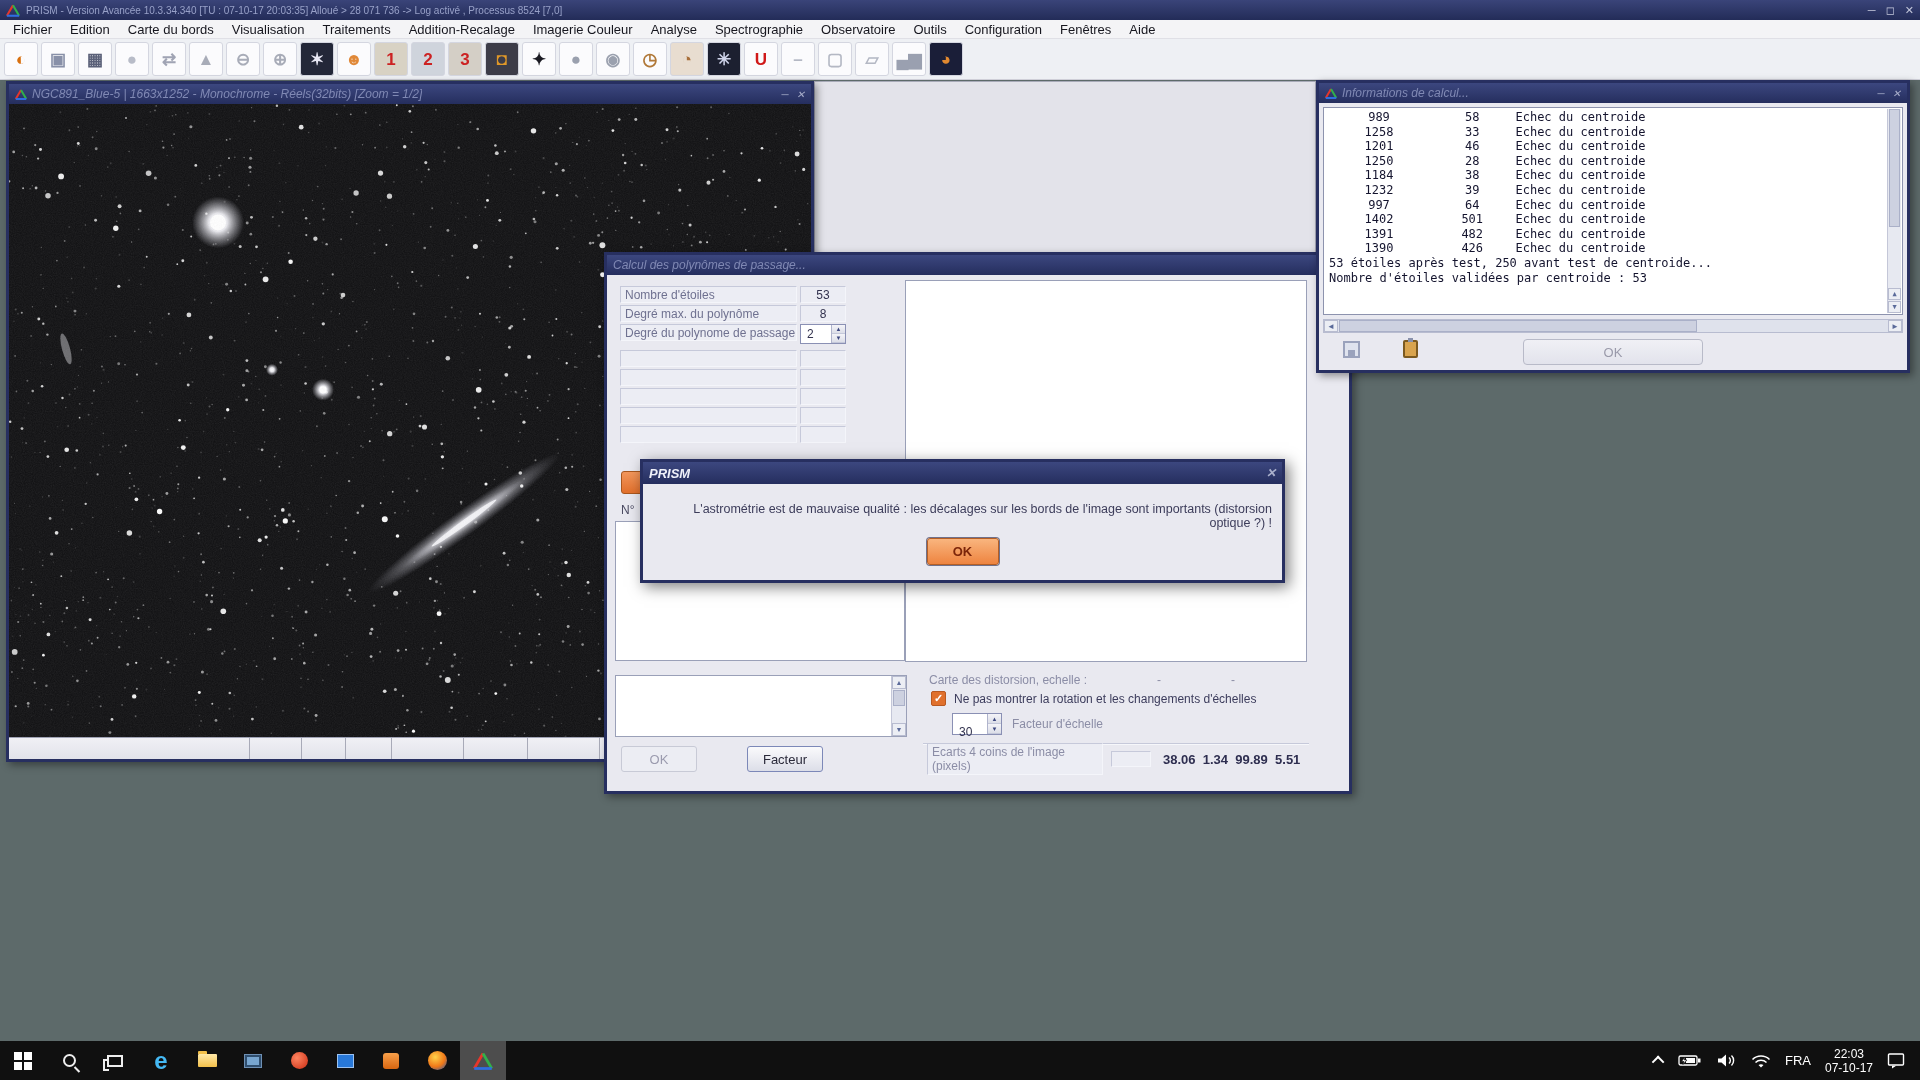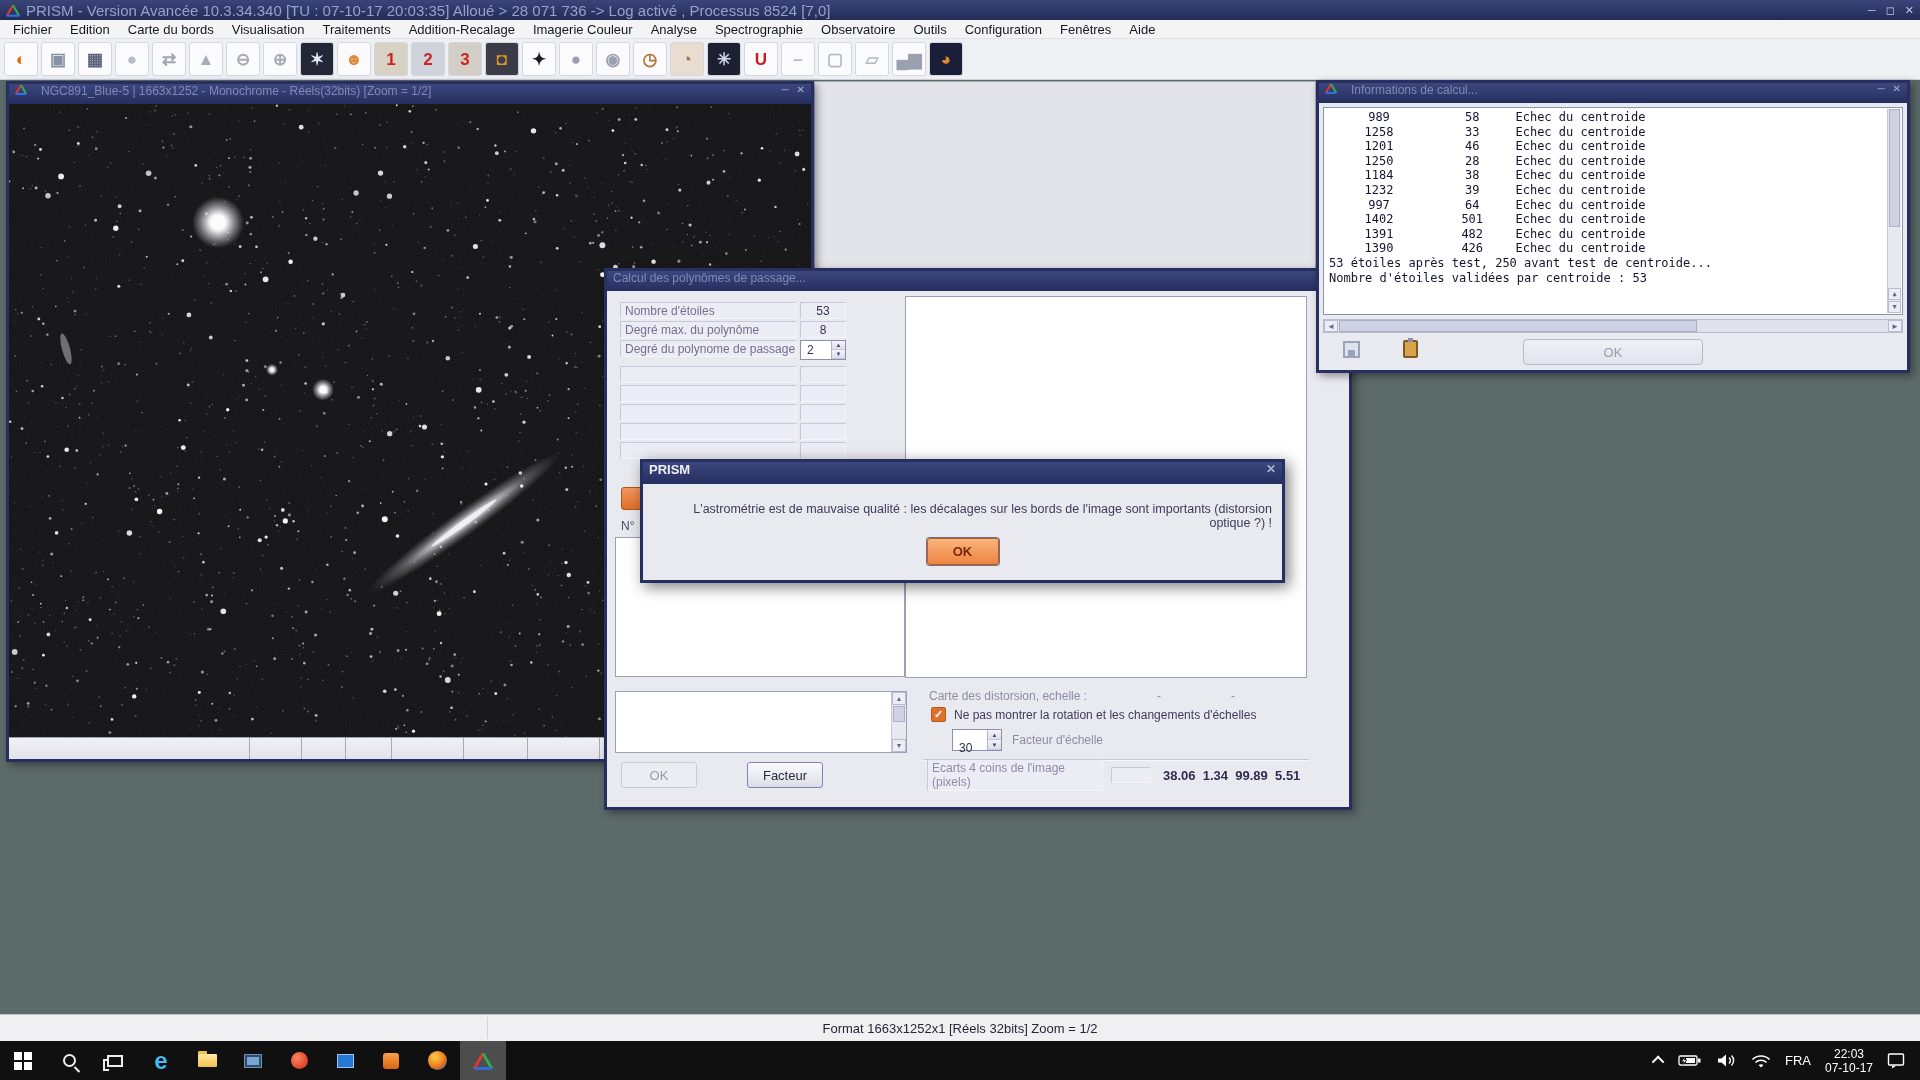--- a/index.html
+++ b/index.html
@@ -4,41 +4,41 @@
 <style>
   * { margin:0; padding:0; box-sizing:border-box; }
   html,body { background:#222; }
   #root { width:1920px; height:1080px; position:relative; overflow:hidden;
           background:#5d6a6a; font-family:"Liberation Sans",sans-serif; }
 
   
   .app-titlebar { position:absolute; top:0; left:0; width:100%; height:20px;
     background:linear-gradient(#3a4479,#232c58); display:flex; align-items:center;
     padding:0 6px; gap:6px; }
-  .app-title { color:#98a1c8; font-size:15px; white-space:nowrap; }
+  .app-title { color:#98a1c8; font-size:10px; white-space:nowrap; }
   .winctl { margin-left:auto; display:flex; gap:10px; color:#c2c6da; font-size:11px; }
   .winctl span { cursor:default; }
   .menubar { position:absolute; top:20px; left:0; width:100%; height:19px;
     background:#f4f4f6; display:flex; align-items:center; padding-left:4px;
     border-bottom:1px solid #e0e0e6; }
   .menu-item { font-size:13px; color:#16161e; padding:0 9px; line-height:19px; }
   .toolbar { position:absolute; top:39px; left:0; width:100%; height:41px;
     background:#eef0f4; border-bottom:1px solid #cfcfd8; display:flex;
     align-items:center; padding-left:4px; gap:3px; }
   .tbtn { width:34px; height:34px; background:#fbfbfd; border:1px solid #d4d6e0;
     border-radius:3px; display:flex; align-items:center; justify-content:center; }
   .tb-glyph { font-size:17px; line-height:1; font-weight:bold; }
 
   
   .mdi { position:absolute; top:80px; left:0; width:1920px; height:934px; background:#5d6a6a; }
 
   .win-frame { position:absolute; border:3px solid #272f60; background:#e9e9f0;
     box-shadow:3px 3px 8px rgba(0,0,0,.4); }
   .win-title { height:20px; background:linear-gradient(#3c477f,#252e5e); color:#8089b4;
-    font-size:12px; display:flex; padding:0 6px; gap:14px; }
+    font-size:12px; display:flex; align-items:center; padding:0 6px; gap:5px;font-style:italic; }
   .win-title .t-text { white-space:nowrap; overflow:hidden; }
   .win-title .winctl { gap:8px; font-size:10px; color:#aab0cc; }
 
   .ghost-window { position:absolute; left:814px; top:1px; width:502px; height:681px;
     background:#e3e3ea; border:1px solid #a9abb9; z-index:1; }
 
   
   .img-window { left:6px; top:1px; width:808px; height:681px; z-index:2;
     display:flex; flex-direction:column; }
   .img-client { position:relative; flex:1; background:#0d0d0f; overflow:hidden; }
@@ -84,21 +84,21 @@
   .icon-floppy i { position:absolute; left:3px; bottom:0; width:7px; height:6px; background:#9aa2bc; display:block; }
   .icon-clipboard { position:absolute; left:80px; top:3px; width:15px; height:18px;
     background:#d9a44e; border:2px solid #7c5a20; border-radius:2px; }
   .icon-clipboard i { position:absolute; left:3px; top:-4px; width:5px; height:4px; background:#8a92ac; display:block; }
   .btn-ok-dis { position:absolute; left:200px; top:2px; width:180px; height:26px;
     background:linear-gradient(#f0f0f5,#e2e3ec); border:1px solid #b8bac8;
     border-radius:4px; color:#9a9aaa; font-size:13px; display:flex;
     align-items:center; justify-content:center; }
 
   
-  .calc-dialog { left:604px; top:188px; width:748px; height:542px; z-index:3; }
+  .calc-dialog { left:604px; top:172px; width:748px; height:542px; z-index:3; }
   .calc-body { position:absolute; left:0; top:20px; right:0; bottom:0; }
   .sunken-soft { background:#ecedf4; border:1px solid;
     border-color:#c6c9da #f4f5fa #f4f5fa #c6c9da; }
   .fieldrow { position:absolute; left:13px; height:17px; display:flex; gap:3px; }
   .flabel { width:177px; font-size:12px; color:#6f7190; padding:1px 4px; white-space:nowrap; }
   .fvalue { width:46px; font-size:12px; color:#32324e; text-align:center; padding-top:1px; }
   .fvalue.spin { display:flex; align-items:stretch; text-align:left; padding:0; height:20px; background:#fff; border-color:#8a90b4; }
   .fvalue.spin .v { flex:1; padding:2px 0 0 6px; }
   .spinner { width:14px; display:flex; flex-direction:column; border-left:1px solid #b0b4cc; }
   .spinner span { flex:1; font-size:6px; color:#3c477f; background:linear-gradient(#f4f4f8,#dcdee8);
@@ -2171,24 +2171,20 @@
         <span class="winctl" style="font-size:12px;">
           <span>✕</span>
         </span>
       </div>
       <div class="alert-msg">L'astrométrie est de mauvaise qualité : les décalages sur les bords de l'image sont importants (distorsion optique ?) !</div>
       <div class="btn-ok-alert">OK</div>
     </div>
 
   </div>
 
-  <div class="statusbar">
-    <div class="div1"></div>
-    <span>Format 1663x1252x1 [Réels 32bits]  Zoom = 1/2</span>
-  </div>
 
   <div class="taskbar">
     <div class="tb-slot">
         <span class="win-logo">
           <i></i>
           <i></i>
           <i></i>
           <i></i>
         </span>
       </div>

